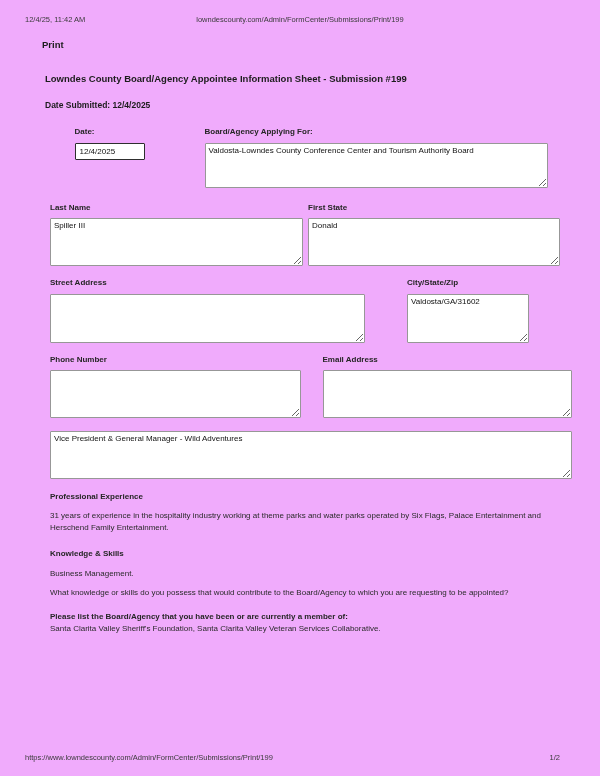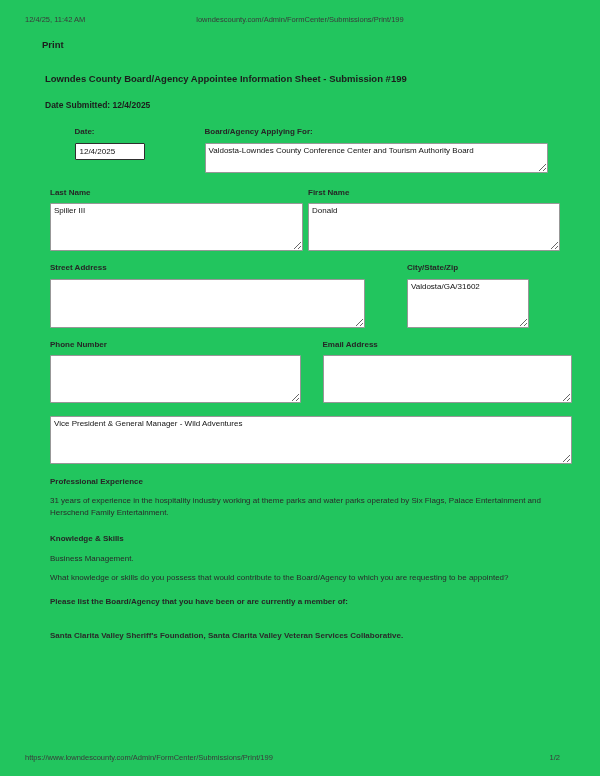--- a/index.html
+++ b/index.html
@@ -4,21 +4,21 @@
 <style>
   * { margin:0; padding:0; box-sizing:border-box; }
   html,body { background:#ffffff; }
   body {
     width:600px; height:776px;
     font-family:"Liberation Sans","DejaVu Sans",sans-serif;
     color:#222222;
     position:relative;
     overflow:hidden;
   }
-  .page { position:relative; width:600px; height:776px; background:#22c55e; }
+  .page { position:relative; width:600px; height:776px; background:#f0abfc; }
 
   
   .topbar { position:relative; padding-top:15px; height:25px; font-size:7.5px; color:#3a3a3a; }
   .topbar-left { position:absolute; left:25px; top:15px; white-space:nowrap; }
   .topbar-center { display:block; width:100%; text-align:center; }
 
   .print-label { margin:14px 0 0 42px; font-weight:bold; font-size:9.5px; color:#1c1c1c; }
 
   .doc-title { margin:23px 0 0 45px; font-weight:bold; font-size:9.5px; color:#1c1c1c; }
   .date-submitted { margin:16px 0 0 45px; font-weight:bold; font-size:8.5px; color:#1c1c1c; }
@@ -43,21 +43,21 @@
     font-family:"Liberation Sans","DejaVu Sans",sans-serif;
     font-size:8px;
     padding:1px 4px;
     width:70px; height:17px;
     outline:none;
   }
 
   .row-1 { margin-top:0;justify-content:center; }
   .col-date  { width:130px; }
   .col-board { width:343px; }
-  .col-board textarea { height:30px; }
+  .col-board textarea { height:45px; }
 
   .row-2 { margin-top:15px; }
   .row-2 .col-l { width:253px; margin-right:5px; }
   .row-2 .col-r { width:252px; }
 
   .row-3 { margin-top:12px; }
   .row-3 .col-l { width:315px; margin-right:2px; }
   .row-3 .col-r { width:162px;padding-left:40px; }
   .row-3 textarea { height:49px; }
 
@@ -70,21 +70,21 @@
 
   .sections { margin:13px 0 0 50px; width:522px; }
   .section-heading { font-weight:bold; font-size:8px; color:#262626; }
   .section-text { font-size:8px; color:#2a2a2a; line-height:1.45; max-width:503px; }
   .sh-pe { margin-top:0; }
   .st-pe { margin-top:9px; }
   .sh-ks { margin-top:15px; }
   .st-ks1 { margin-top:10px; }
   .st-ks2 { margin-top:8px; }
   .sh-member { margin-top:13px; }
-  .st-member { margin-top:24px;font-weight:bold; }
+  .st-member { margin-top:2px; }
 
   
   .footer { position:absolute; left:0; right:0; top:753px; font-size:7.5px; color:#3a3a3a; }
   .footer-left { position:absolute; left:25px; top:0; white-space:nowrap; }
   .footer-right { position:absolute; right:40px; top:0; }
 </style>
 </head>
 <body>
 
 <div class="page">
@@ -111,21 +111,21 @@
         <textarea class="field" style="">Valdosta-Lowndes County Conference Center and Tourism Authority Board</textarea>
       </div>
     </div>
 
     <div class="row row-2">
       <div class="col-l">
         <label class="field-label">Last Name</label>
         <textarea class="field" style="">Spiller III</textarea>
       </div>
       <div class="col-r">
-        <label class="field-label">First Name</label>
+        <label class="field-label">First State</label>
         <textarea class="field" style="">Donald</textarea>
       </div>
     </div>
 
     <div class="row row-3">
       <div class="col-l">
         <label class="field-label">Street Address</label>
         <textarea class="field" style=""></textarea>
       </div>
       <div class="col-r">

